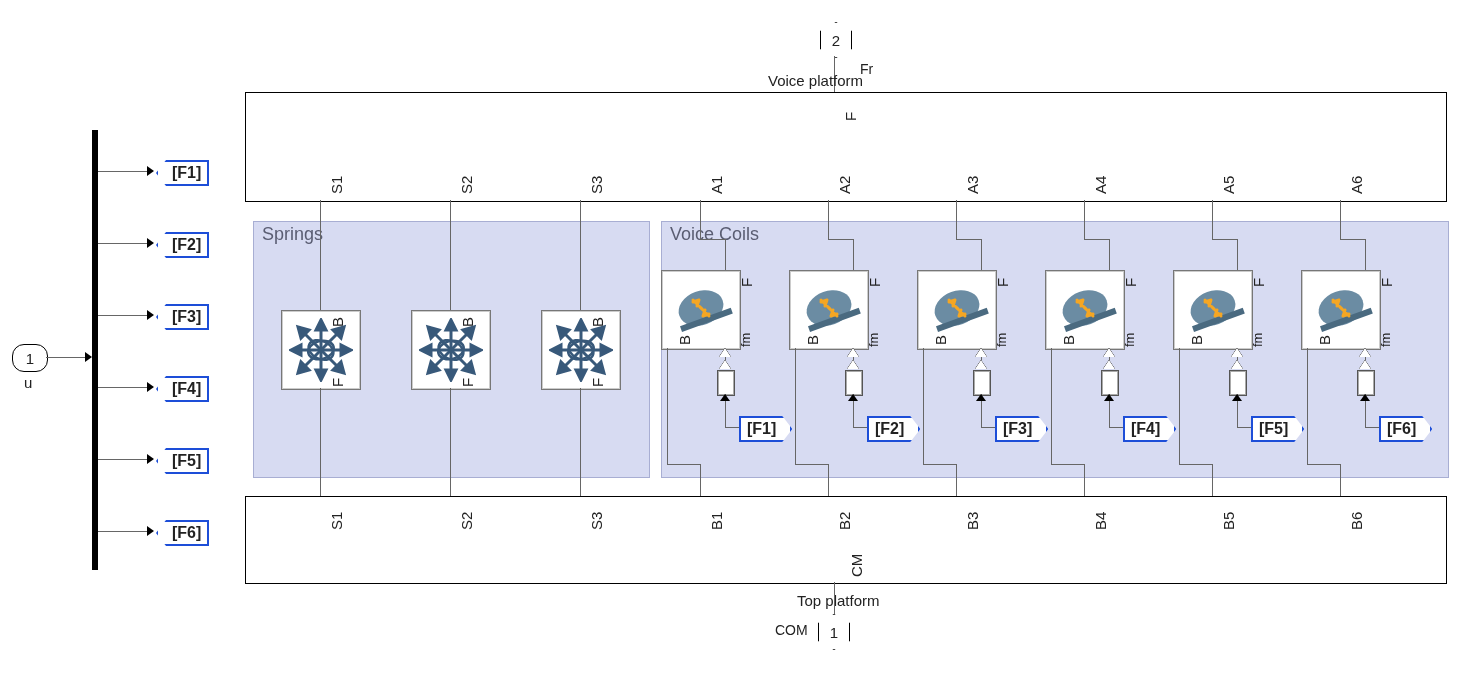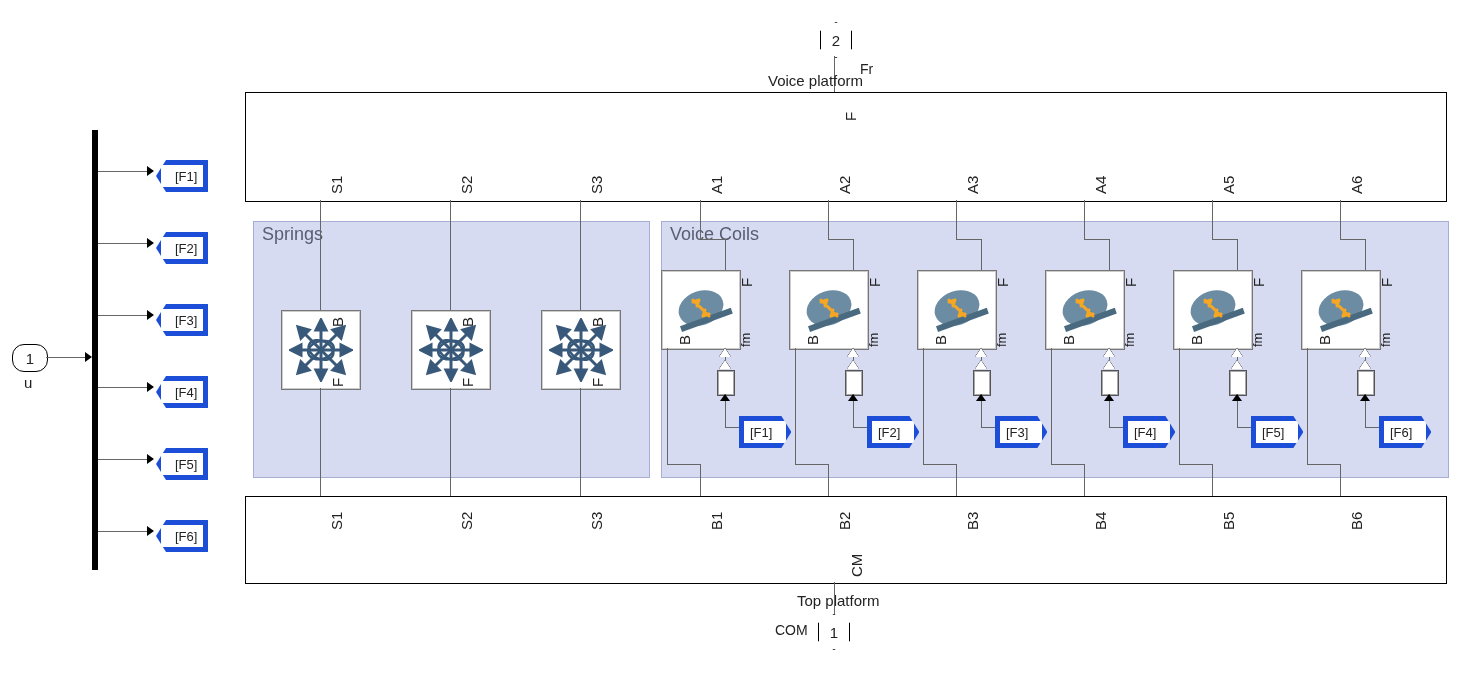--- a/index.html
+++ b/index.html
@@ -61,27 +61,28 @@
     display: flex;
     align-items: center;
     justify-content: center;
   }
   .demux-bar {
     background: #000;
     width: 6px;
   }
   .tag {
     background: #fff;
-    border: 5px solid #1d4ed8;
+    border: 2px solid #1d4ed8;
     height: 22px;
     display: flex;
     align-items: center;
     padding: 0 6px 0 14px;
     clip-path: polygon(10px 0, 100% 0, 100% 100%, 10px 100%, 0 50%);
-    font-size: 13px;
+    font-size: 16px;
+    font-weight: bold;
   }
   .tag.from {
     padding: 0 14px 0 6px;
     clip-path: polygon(0 0, calc(100% - 10px) 0, 100% 50%, calc(100% - 10px) 100%, 0 100%);
   }
   .arrowhead {
     width: 0; height: 0;
     border-left: 7px solid #000;
     border-top: 5px solid transparent;
     border-bottom: 5px solid transparent;

